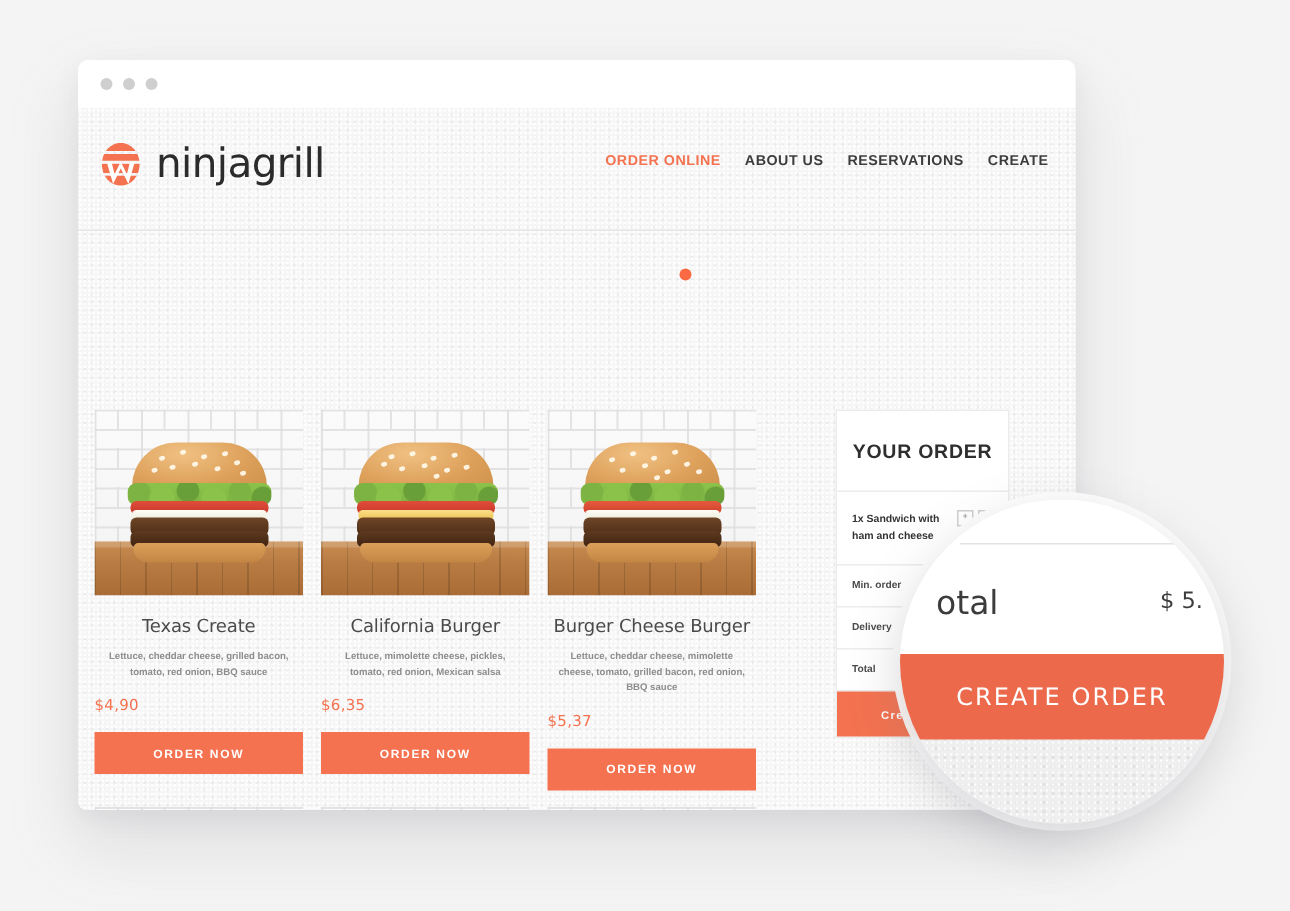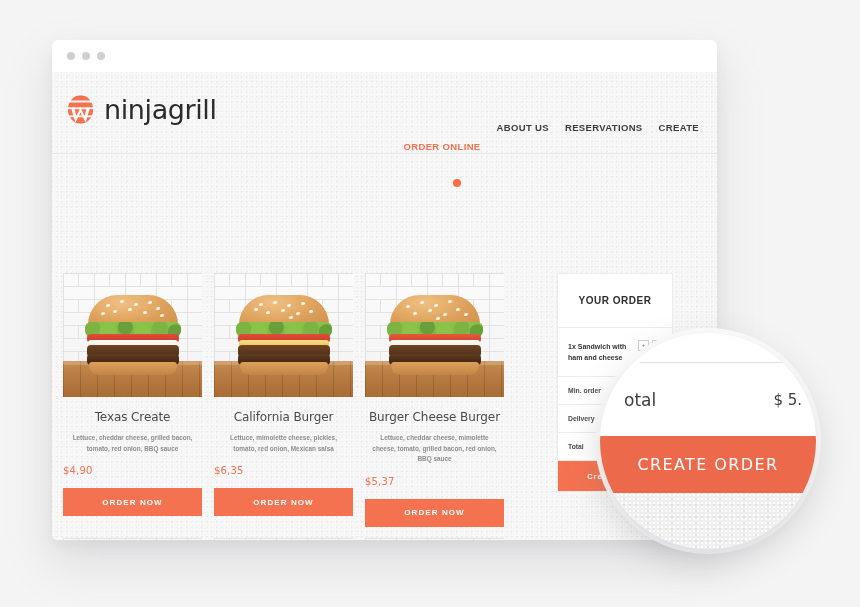--- a/index.html
+++ b/index.html
@@ -48,21 +48,21 @@
     font-size:27px;letter-spacing:-0.4px;color:#2b2b2b;font-weight:400;
     font-family:"DejaVu Sans", sans-serif;
   }
   .nav{
     position:absolute;right:18px;top:30px;display:flex;align-items:center;gap:16px;
   }
   .nav a{
     font-size:9.5px;font-weight:bold;letter-spacing:0.35px;color:#3c3c3c;
     text-decoration:none;white-space:nowrap;
   }
-  .nav a.active{color:#f4724f;margin-top:39px;}
+  .nav a.active{color:#f4724f;}
 
   .slider-dot{
     position:absolute;left:401px;top:107px;width:8px;height:8px;border-radius:50%;
     background:#fa6a43;
   }
 
   
   .content{
     position:absolute;left:0;right:0;top:81px;bottom:0;
     padding:39px 0 0 0;
@@ -189,21 +189,21 @@
 
   
   .order-panel{
     position:absolute;left:505px;top:120px;width:114px;background:#ffffff;
     border:1px solid #ececec;
   }
   .order-head{
     height:53px;display:flex;align-items:center;justify-content:center;
     border-bottom:1px solid #ececec;
   }
-  .order-head span{font-size:10px;font-weight:bold;letter-spacing:0.5px;color:#2e2e2e;}
+  .order-head span{font-size:13px;font-weight:bold;letter-spacing:0.5px;color:#2e2e2e;}
   .order-item{
     padding:14px 10px 16px 10px;border-bottom:1px solid #ececec;position:relative;height:49px;
     box-sizing:border-box;
   }
   .oi-name{font-size:7px;font-weight:bold;color:#333;line-height:1.55;width:64px;}
   .stepper{position:absolute;right:9px;top:12px;display:flex;gap:3px;}
   .stepper b{
     width:9px;height:9px;border:1px solid #cfcfcf;background:#fff;color:#777;
     font-size:6px;font-weight:normal;line-height:8px;text-align:center;display:block;
     cursor:pointer;
@@ -222,21 +222,21 @@
 
   
   .magnifier{
     position:absolute;left:600px;top:333px;width:216px;height:216px;border-radius:50%;
     overflow:hidden;background:#f3f3f3;
     box-shadow:0 12px 34px rgba(120,120,130,0.30), 0 0 0 5px rgba(255,255,255,0.95);
   }
   .mag-inner{position:absolute;inset:0;}
   .mag-white{position:absolute;left:0;right:0;top:0;height:103px;background:#ffffff;}
   .mag-rule{position:absolute;left:40px;right:24px;top:29px;height:1px;background:#e2e2e2;}
-  .mag-total{position:absolute;left:24px;top:57px;font-size:17px;color:#3c3c3c;
+  .mag-total{position:absolute;left:24px;top:57px;font-size:22px;color:#3c3c3c;
     font-family:"DejaVu Sans", sans-serif;}
   .mag-amount{position:absolute;right:14px;top:58px;font-size:15px;color:#3c3c3c;
     font-family:"DejaVu Sans", sans-serif;white-space:nowrap;}
   .mag-btn{
     position:absolute;left:-12px;right:-12px;top:103px;height:57px;background:#ec6a4b;
     display:flex;align-items:center;justify-content:center;border:0;cursor:pointer;
   }
   .mag-btn span{color:#fff;font-size:16px;letter-spacing:1.4px;
     font-family:"DejaVu Sans", sans-serif;}
   .mag-bottom{

